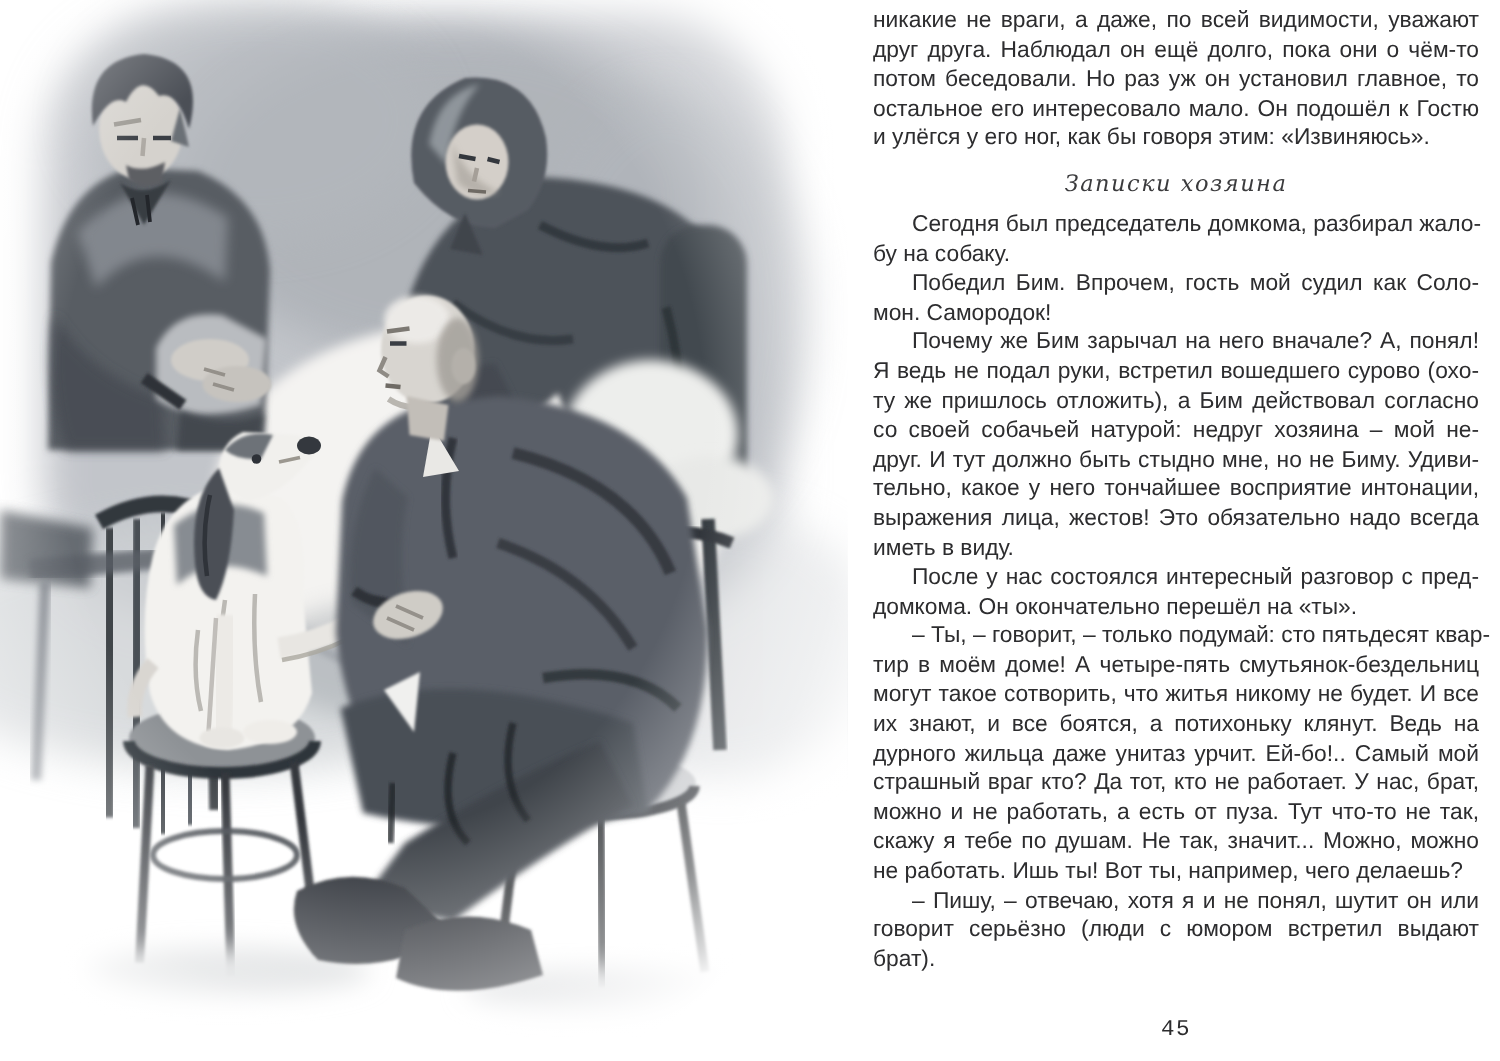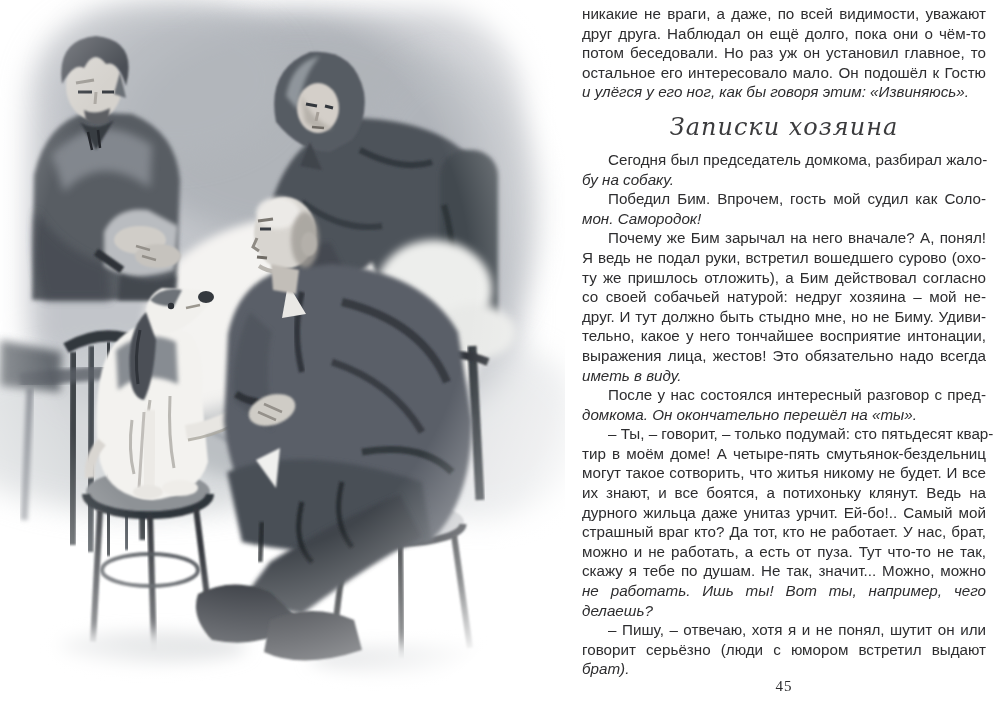--- a/index.html
+++ b/index.html
@@ -8,30 +8,30 @@
     overflow:hidden; font-family:"Liberation Sans", sans-serif;
   }
   .illustration-pane { position:absolute; left:0; top:0; width:565px; height:707px; }
   .illustration-pane svg { display:block; }
 
   .text-pane { position:absolute; left:582px; top:4px; width:404px; height:700px; }
   .pline {
     font-size:15.2px; line-height:19.6px; color:#2d2d2f;
     text-align:justify; text-align-last:justify; white-space:nowrap;
   }
-  .pline.last { text-align-last:left; white-space:normal;font-style:italic; }
+  .pline.last { text-align-last:left; white-space:normal; }
   .pline.ind { text-indent:26px; }
   .chapter-heading {
     font-family:"DejaVu Serif", serif; font-style:italic;
-    font-size:24px; color:#3b3b3d; text-align:center;
+    font-size:15px; color:#3b3b3d; text-align:center;
     margin:11px 0 9px 0; letter-spacing:1px;
   }
   .page-number {
     position:absolute; left:0; top:674px; width:404px; text-align:center;
-    font-family:Liberation Serif, serif; font-size:15px; color:#2b2b2d;
+    font-family:Liberation Mono, monospace; font-size:15px; color:#2b2b2d;
     letter-spacing:1px;
   }
 </style>
 </head>
 <body>
 
 <div class="page">
 
   <div class="illustration-pane">
     <svg width="565" height="707" viewBox="0 0 565 707" xmlns="http://www.w3.org/2000/svg">

